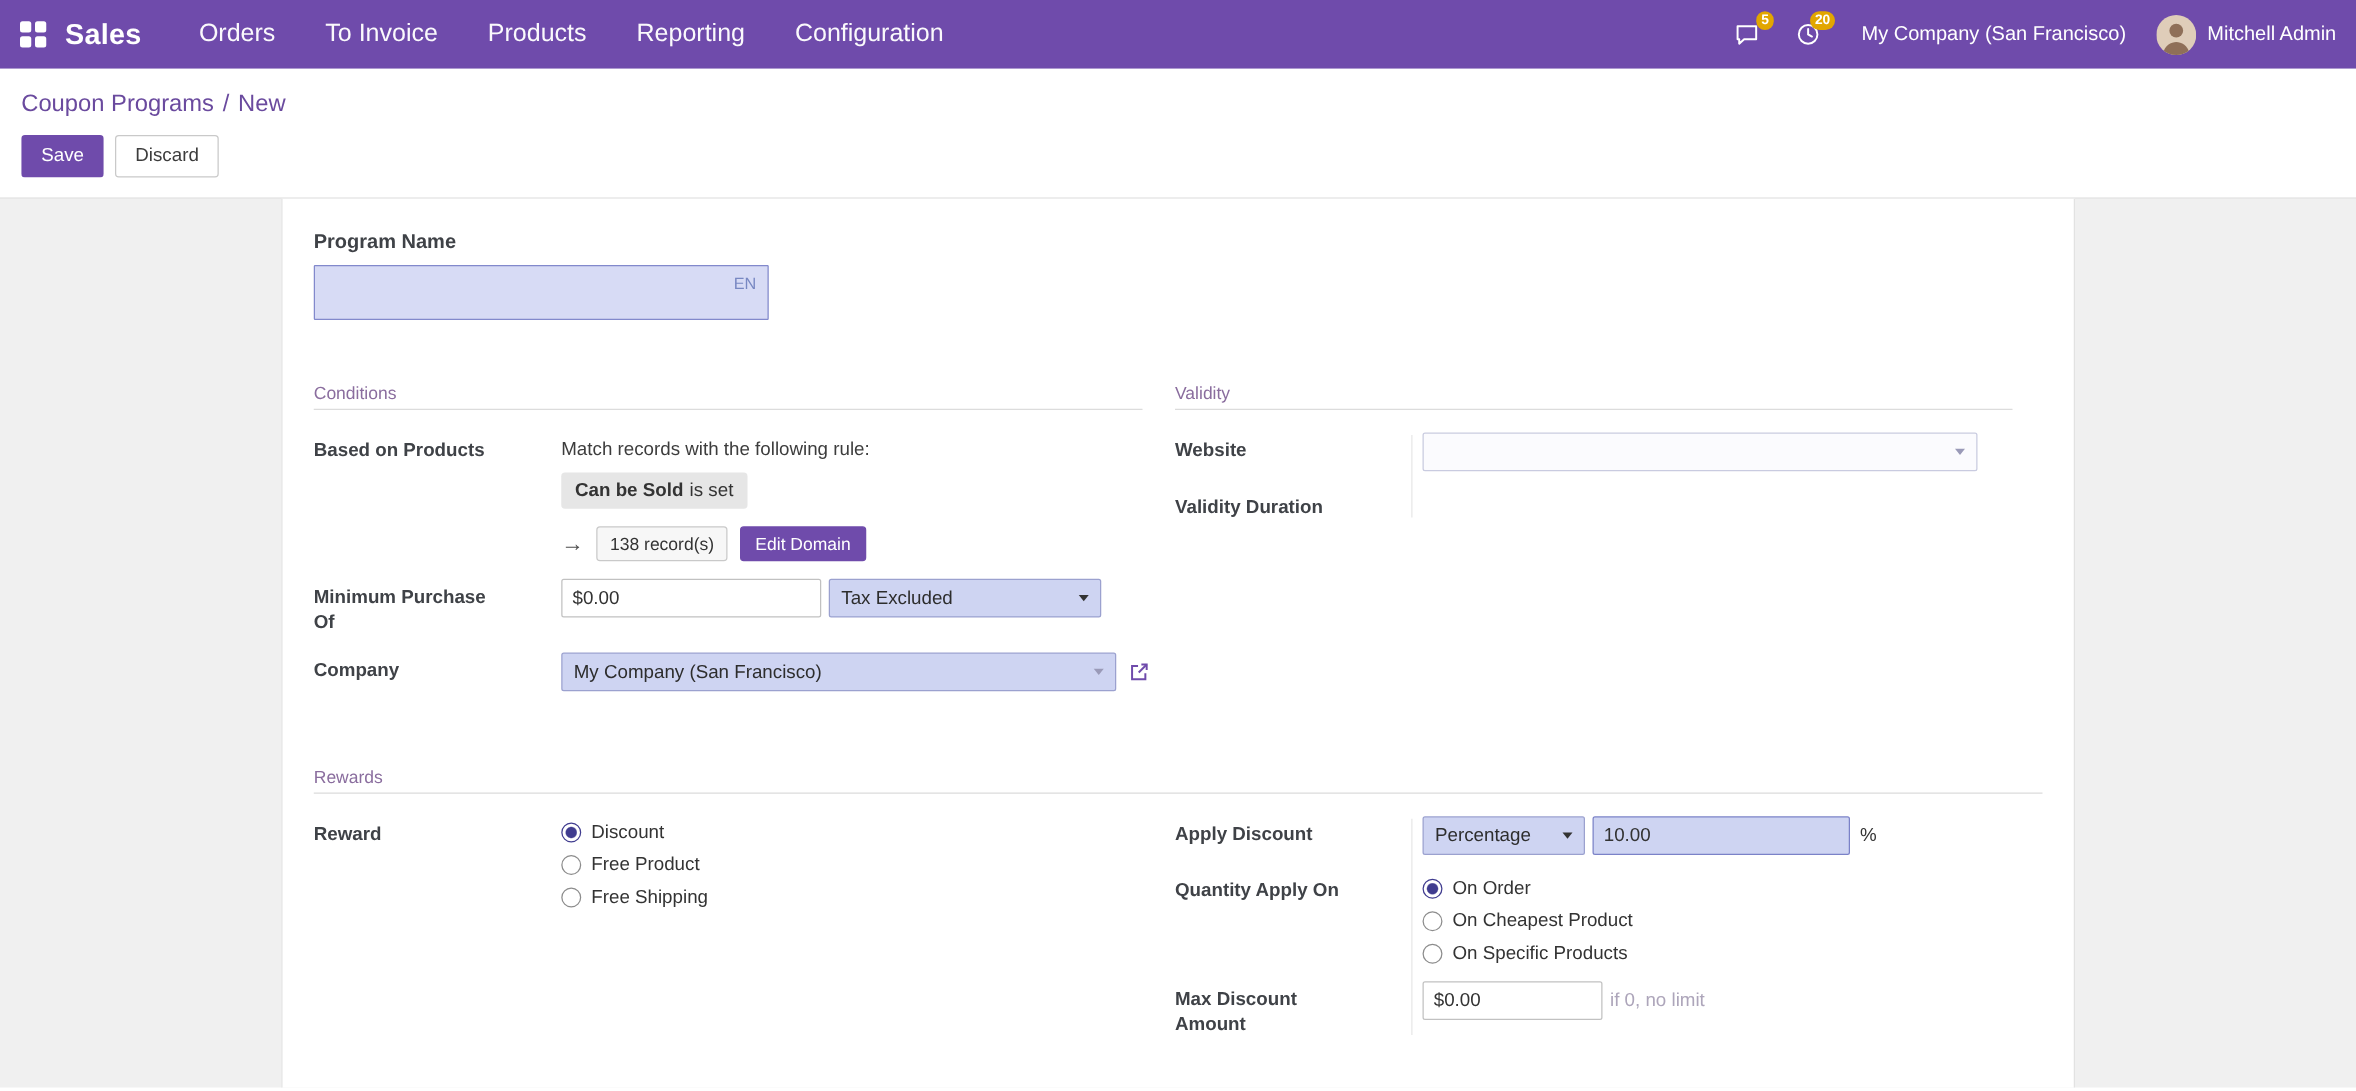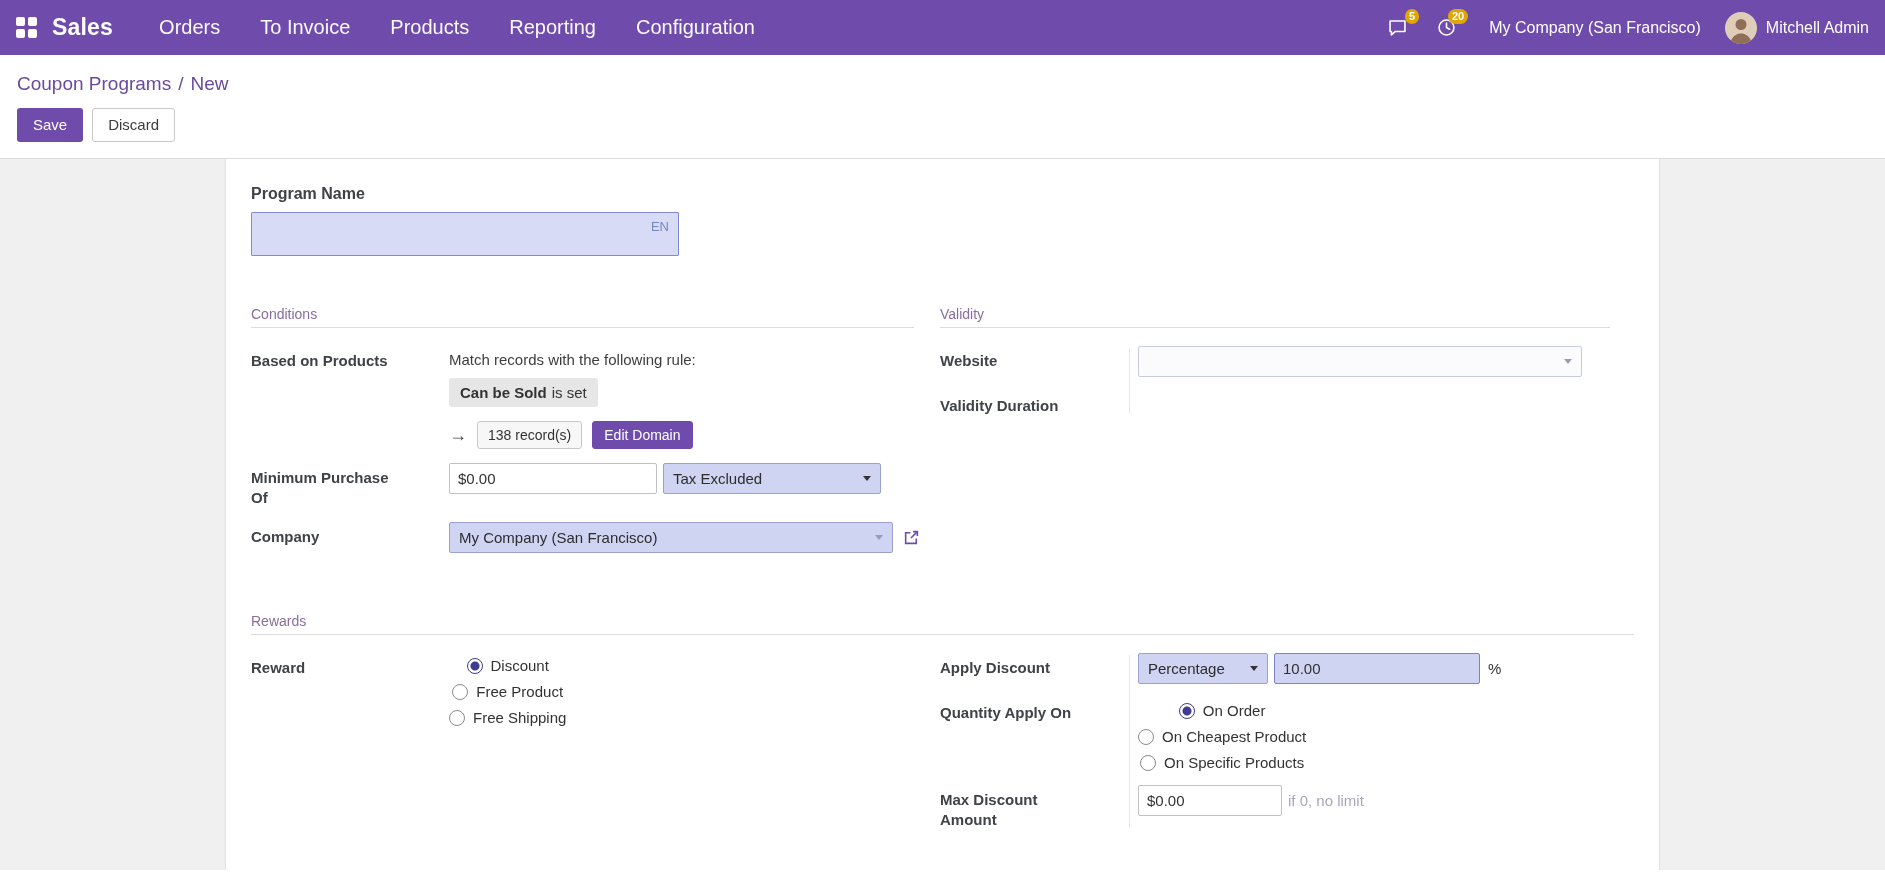--- a/index.html
+++ b/index.html
@@ -32,21 +32,21 @@
   .actions { margin-top:13px; display:flex; gap:9px; }
   .btn { font-family:inherit; font-size:15px; padding:7px 15px; border-radius:3px; border:1px solid transparent; cursor:pointer; line-height:18px; }
   .btn-primary { background:#6f4bab; color:#fff; }
   .btn-secondary { background:#fff; color:#3c3c3c; border-color:#c9c9c9; }
 
   
   .content { background:#f0f0f0; height:711px; }
   .sheet { width:1435px; height:100%; margin:0 auto; background:#fff; border-left:1px solid #e2e2e2; border-right:1px solid #e2e2e2; padding:26px 25px; overflow:hidden; }
 
   .field-label { font-size:16px; font-weight:700; color:#3f4247; margin-bottom:9px; }
-  .name-input { width:428px; height:44px; background:#d7dbf5; border:1px solid #8289cc; border-radius:1px; position:relative; cursor:text; }
+  .name-input { width:364px; height:44px; background:#d7dbf5; border:1px solid #8289cc; border-radius:1px; position:relative; cursor:text; }
   .lang-tag { position:absolute; top:6px; right:9px; font-size:13px; color:#7888c2; cursor:pointer; }
 
   .groups { display:grid; grid-template-columns:689px 1fr; margin-top:50px; align-items:start; }
   .group-l { padding-right:26px; }
   .group-r { padding-right:24px; }
   .group-title { font-size:14px; color:#8a6d9e; padding-bottom:5px; border-bottom:1px solid #dcdcdc; margin-bottom:18px; }
   .group-content { position:relative; }
   .group-content.divided::before { content:""; position:absolute; left:189px; top:2px; bottom:2px; width:1px; background:#e7e7e7; }
 
   .row { display:flex; align-items:flex-start; margin-bottom:14px; }
@@ -64,21 +64,21 @@
 
   .rule-intro { font-size:15px; color:#3d3d3d; margin-bottom:10px; padding-top:5px; }
   .rule-badge { display:inline-flex; background:#e6e6e6; border-radius:3px; padding:6px 11px; font-size:15px; color:#333; cursor:pointer; }
   .rule-badge b { font-weight:700; }
   .rule-suffix { margin-left:5px; }
   .records-line { display:flex; align-items:center; gap:10px; margin-top:14px; }
   .arrow-glyph { font-size:18px; font-weight:700; color:#4d4d4d; line-height:1; }
   .records-btn { font-family:inherit; font-size:14px; color:#333; background:#f7f7f7; border:1px solid #c9c9c9; border-radius:3px; padding:5px 10px; cursor:pointer; }
   .edit-domain-btn { font-family:inherit; font-size:14px; color:#fff; background:#6f4bab; border:1px solid #6f4bab; border-radius:3px; padding:5px 11px; cursor:pointer; }
 
-  .radio-list { display:flex; flex-direction:column; gap:9px; padding-top:4px;align-items:center; }
+  .radio-list { display:flex; flex-direction:column; gap:9px; padding-top:4px; }
   .radio-item { display:flex; align-items:center; gap:8px; font-size:15px; color:#333; cursor:pointer; }
   .radio { width:16px; height:16px; border-radius:50%; border:1px solid #8c8c8c; background:#fff; flex-shrink:0; }
   .radio.checked { border-color:#403c8f; background:radial-gradient(circle, #403c8f 0, #403c8f 4px, #fff 5px); }
 
   .hint { font-size:15px; color:#ada5ba; white-space:nowrap; }
   .unit-text { font-size:15px; color:#33373d; margin-left:5px; }
   .pct { font-size:15px; color:#333; margin-left:2px; }
 
   .rewards { margin-top:46px; }
   .rewards .groups { margin-top:0; }

